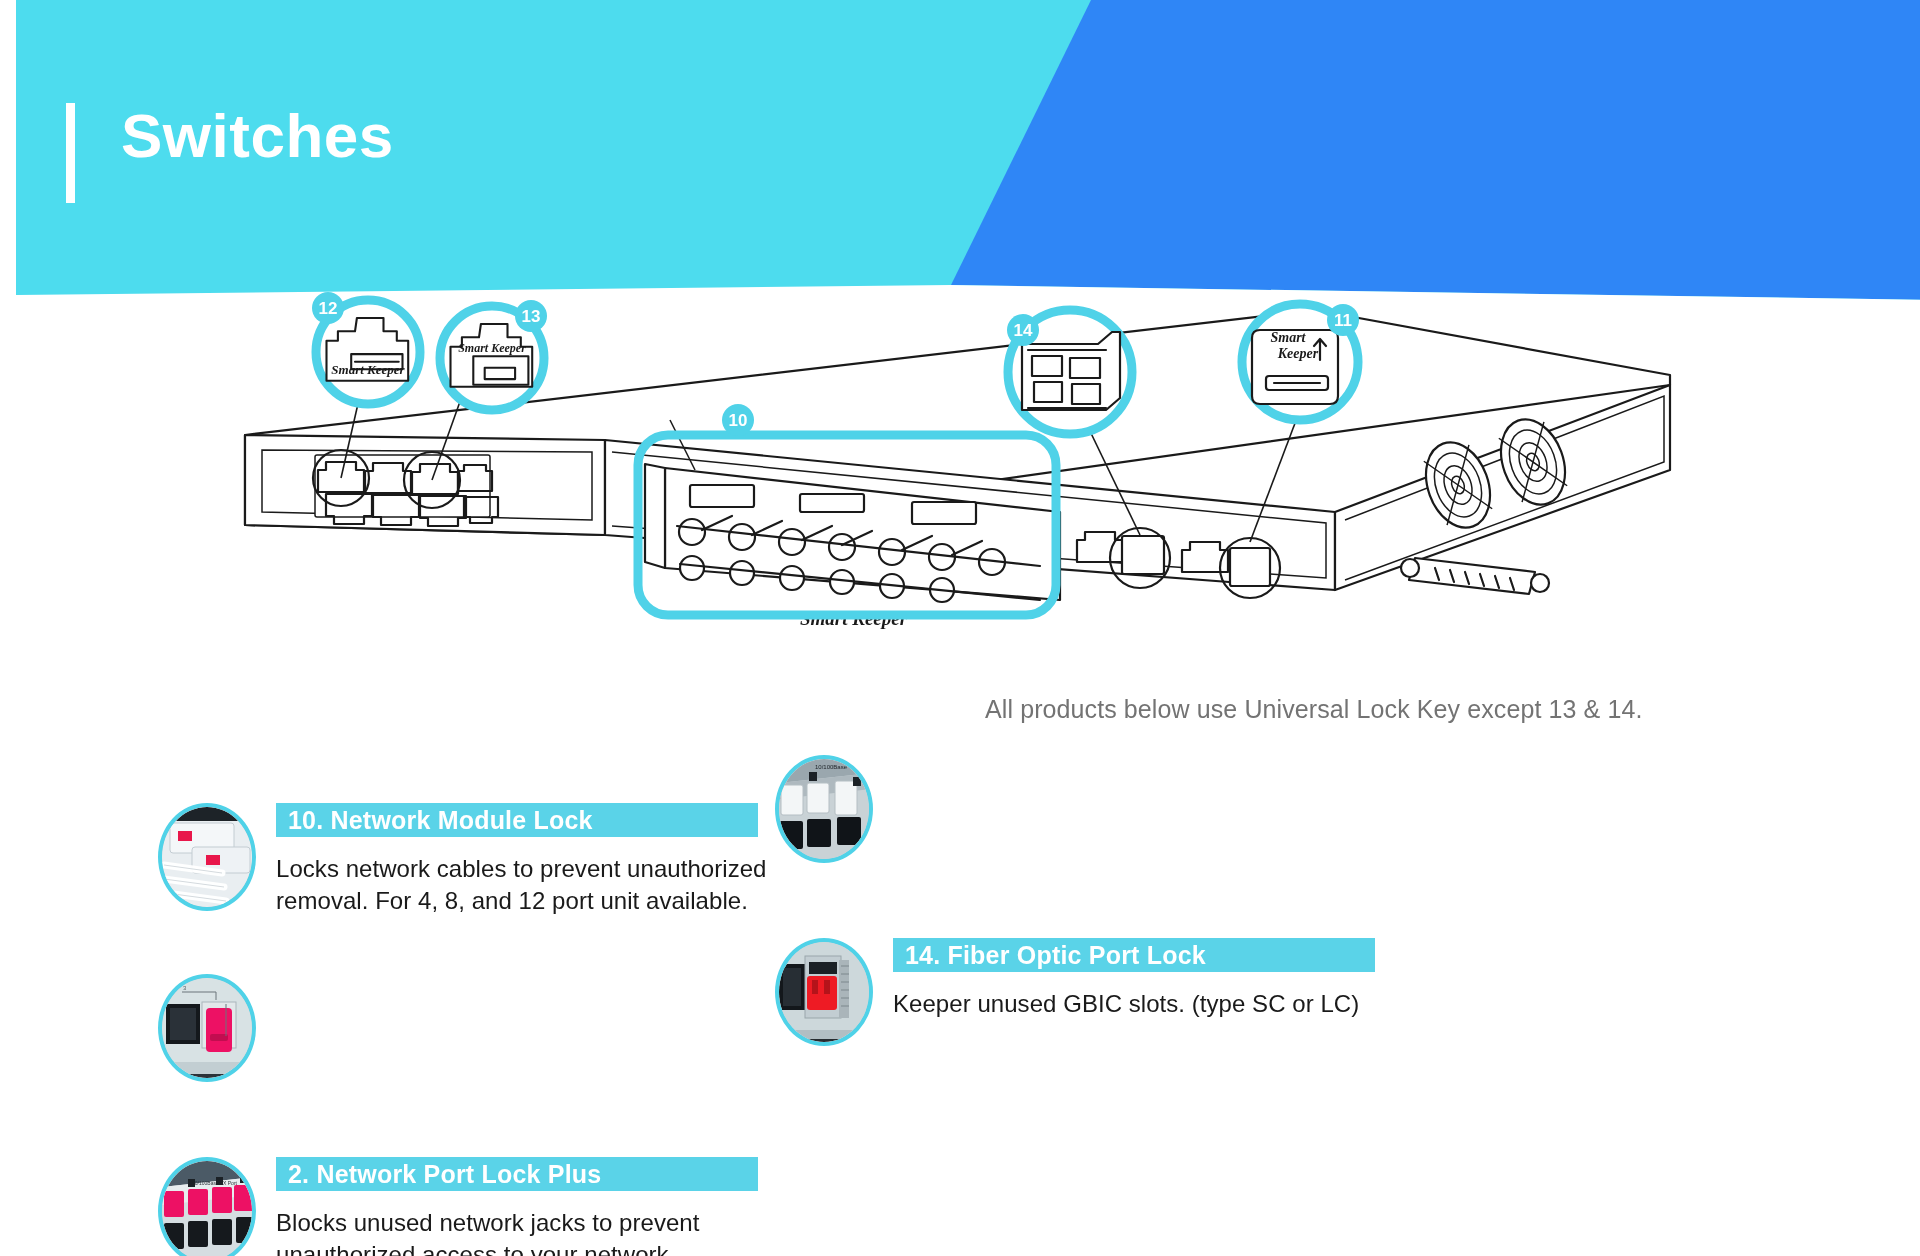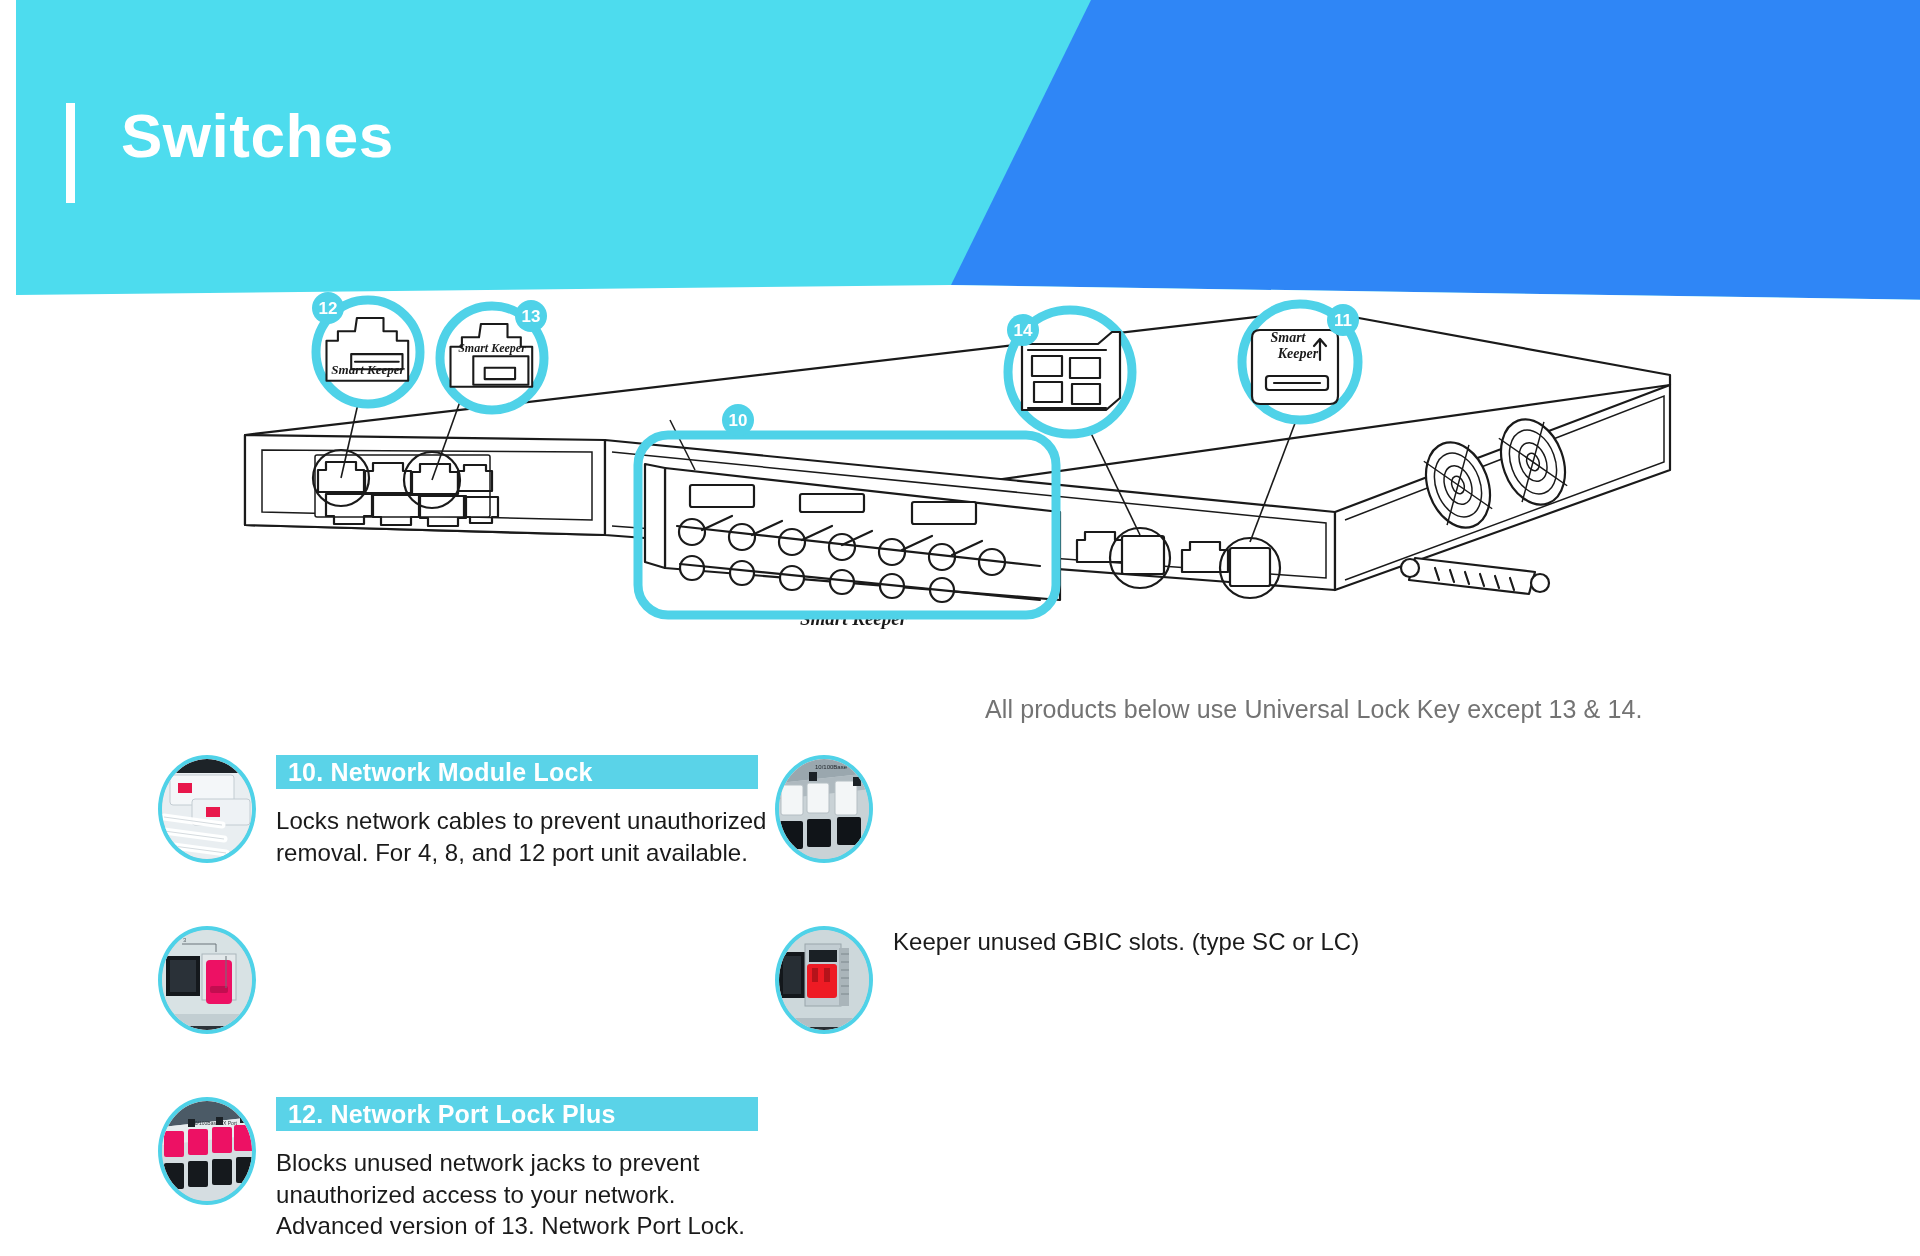--- a/index.html
+++ b/index.html
@@ -48,20 +48,21 @@
   .thumb-inner{position:absolute;inset:0;overflow:hidden;border-radius:50%;}
   .card-body{margin-left:118px;}
   .card-title{
     height:34px;line-height:34px;
     background:#5ad3e8;color:#ffffff;
     font-size:25px;font-weight:bold;
     padding-left:12px;
     letter-spacing:.2px;
     white-space:nowrap;
     box-sizing:border-box;
+    margin-top:48px;
   }
   .card-desc{
     margin-top:16px;
     font-size:24px;color:#1a1a1a;line-height:1.32;
     letter-spacing:.05px;
   }
 
   
   #col-right .card-title{width:482px;}
   #col-left  .card-title{width:482px;}
@@ -338,21 +339,21 @@
             <rect x="74" y="56" width="20" height="26" rx="2" fill="#15191d"></rect>
           </g>
           <text x="30" y="24" font-size="5" fill="#2a3238" font-family="Liberation Sans, sans-serif">10/100Base TX Port</text>
           <rect x="26" y="18" width="7" height="8" fill="#1b2126"></rect>
           <rect x="54" y="16" width="7" height="8" fill="#1b2126"></rect>
           <rect x="78" y="14" width="7" height="8" fill="#1b2126"></rect>
         </svg>
       </div>
     </div>
     <div class="card-body">
-      <div class="card-title">12. Network Port Lock Plus</div>
+      <div class="card-title">2. Network Port Lock Plus</div>
       <div class="card-desc">Blocks unused network jacks to prevent unauthorized access to your network. Advanced version of 13. Network Port Lock.</div>
     </div>
   </div>
 
 </div>
 
 <div class="col" id="col-right">
 
   <div class="card" style="height:135px;">
     <div class="card-thumb">
@@ -394,17 +395,18 @@
           <rect x="33" y="38" width="6" height="14" fill="#b5131a"></rect>
           <rect x="45" y="38" width="6" height="14" fill="#b5131a"></rect>
           <rect x="60" y="18" width="10" height="58" fill="#aab5ba"></rect>
           <g stroke="#7d888d" stroke-width="1">
             <path d="M62,24 h8 M62,32 h8 M62,40 h8 M62,48 h8 M62,56 h8 M62,64 h8"></path>
           </g>
         </svg>
       </div>
     </div>
     <div class="card-body">
+      <div class="card-title">14. Fiber Optic Port Lock</div>
       <div class="card-desc">Keeper unused GBIC slots. (type SC or LC)</div>
     </div>
   </div>
 
 </div>
 
 </body></html>

